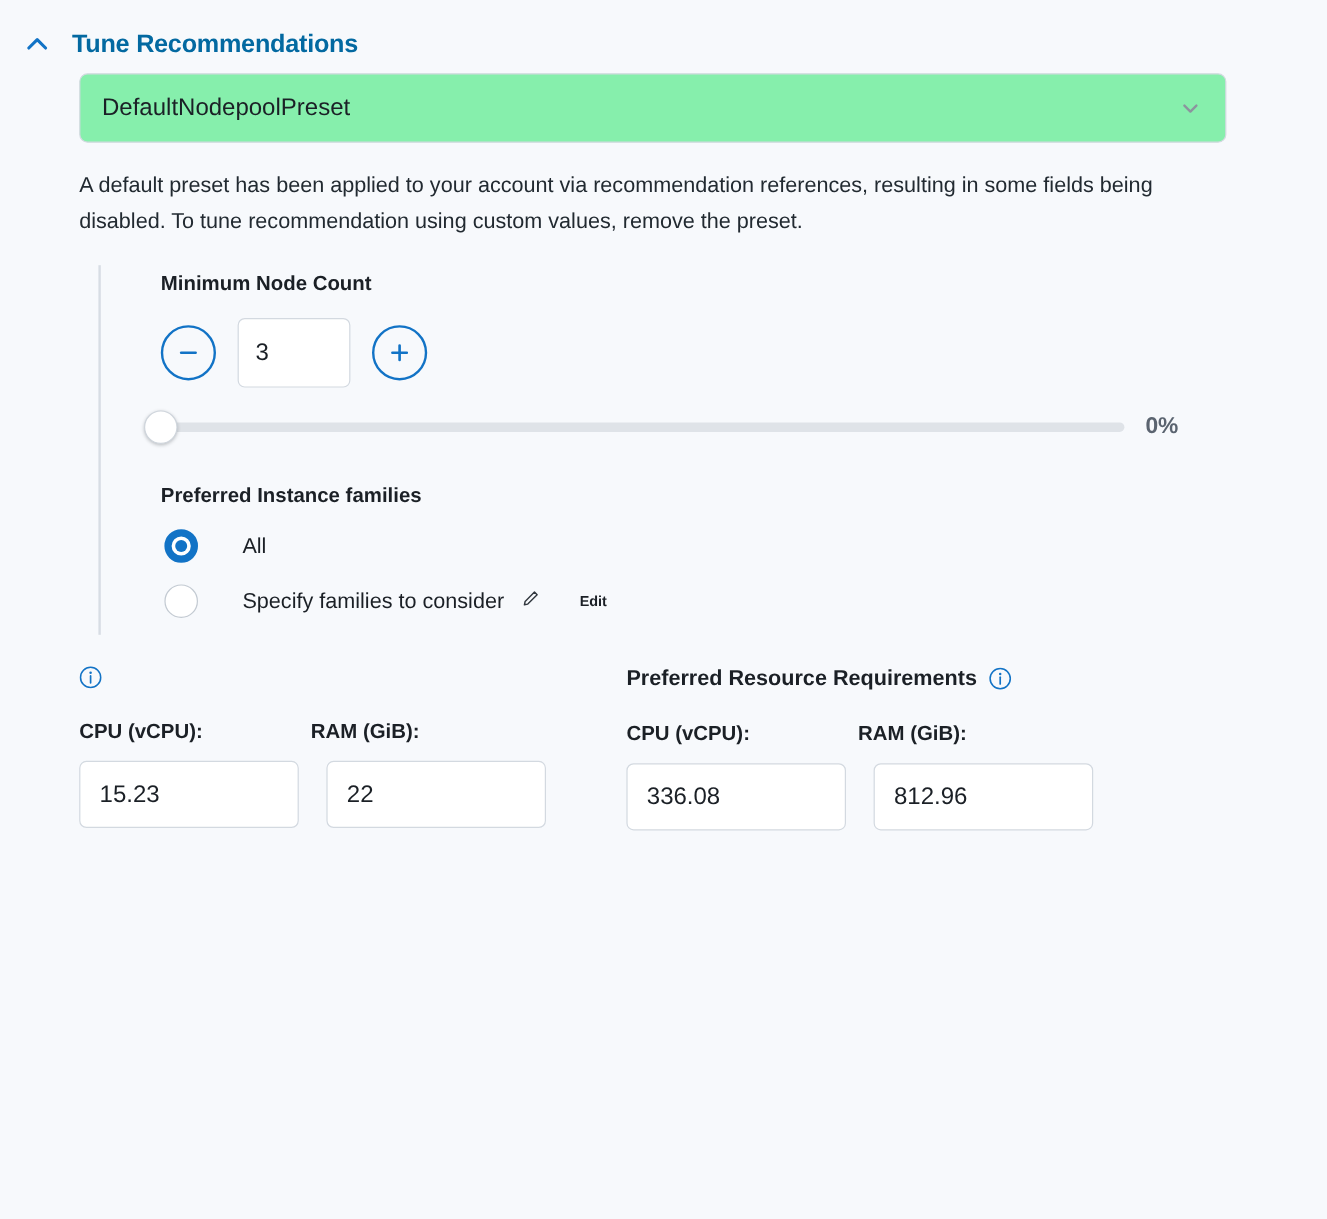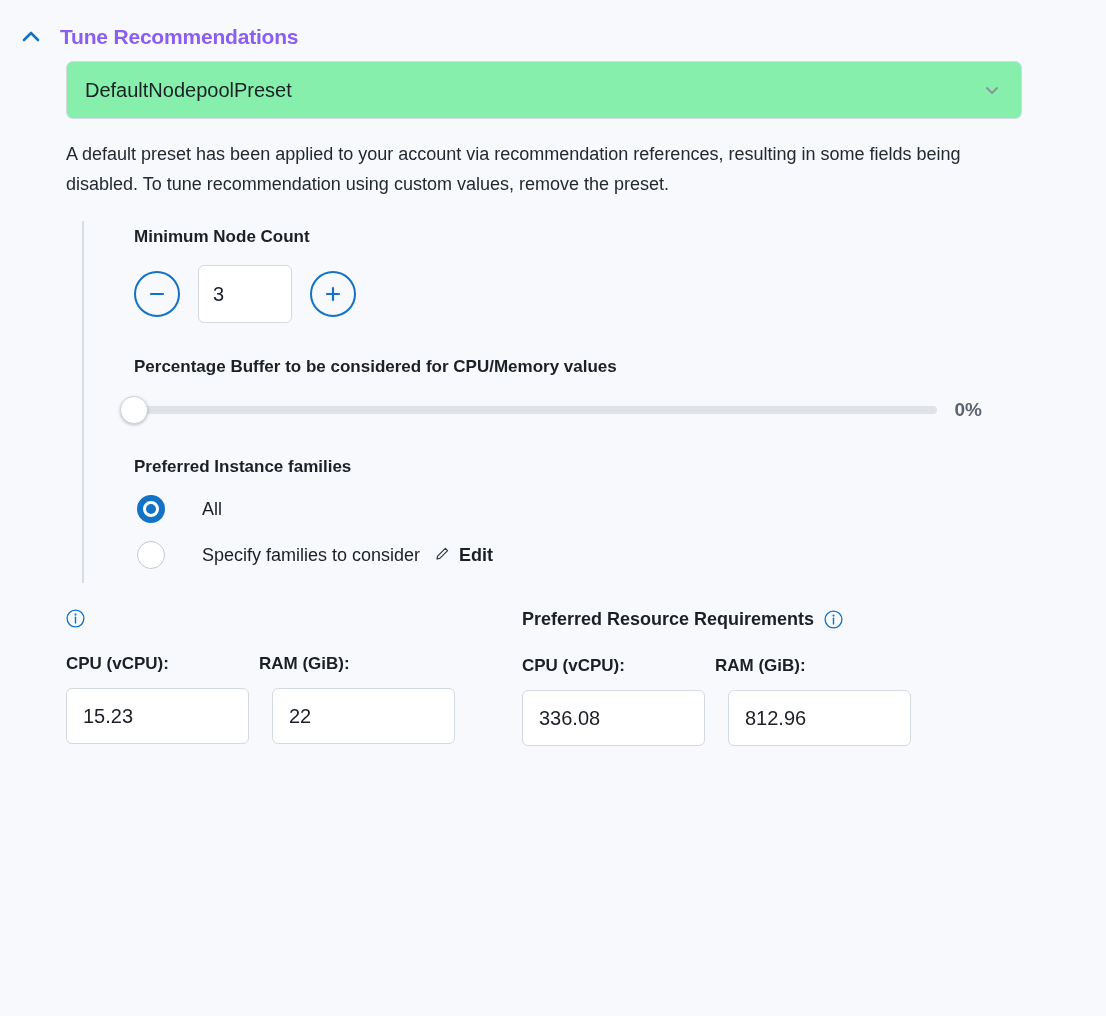--- a/index.html
+++ b/index.html
@@ -36,21 +36,21 @@
     display: flex;
     align-items: center;
     justify-content: center;
     cursor: pointer;
   }
   .chevron svg { display: block; }
   .section-title {
     font-size: 21px;
     font-weight: bold;
     letter-spacing: -0.2px;
-    color: #8b5cf6;
+    color: #0369a1;
     text-align: right;
   }
 
   
   .field-label {
     font-size: 17px;
     font-weight: bold;
     color: #1b2026;
   }
 
@@ -218,23 +218,24 @@
     margin-left: 37px;
   }
   .edit-link {
     display: inline-flex;
     align-items: center;
     gap: 8px;
     margin-left: 14px;
     cursor: pointer;
   }
   .edit-link .edit-text {
-    font-size: 18px;
-    font-weight: bold;
-    color: #1b2026;
+    font-size: 12px;
+    font-weight: bold;
+    color: #1b2026;
+    margin-left: 24px;
   }
 
   
   .req-area {
     position: relative;
     margin: 26px 0 0 0;
     padding-left: 66px;
     display: flex;
     gap: 0;
   }
@@ -324,21 +325,20 @@
         </svg>
       </button>
       <input class="step-input" type="text" value="3" style="">
       <button class="step-btn">
         <svg width="22" height="22" viewBox="0 0 22 22" aria-hidden="true">
           <path d="M5 11 H17 M11 5 V17" fill="none" stroke="#1273c6" stroke-width="2.2" stroke-linecap="round"></path>
         </svg>
       </button>
     </div>
 
-    <div class="group-label slider-label">Percentage Buffer to be considered for CPU/Memory values</div>
 
     <div class="slider-row">
       <div class="slider-track">
         <div class="slider-thumb" style="left: 0%;"></div>
       </div>
       <span class="slider-value">0%</span>
     </div>
 
     <div class="group-label radio-group-label">Preferred Instance families</div>
 

